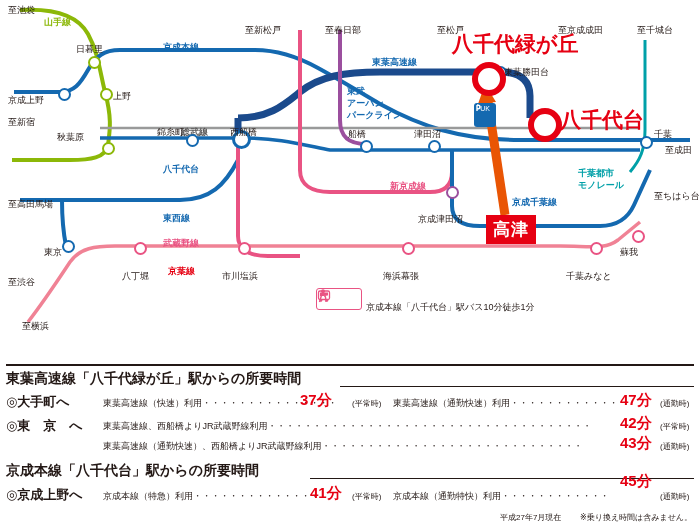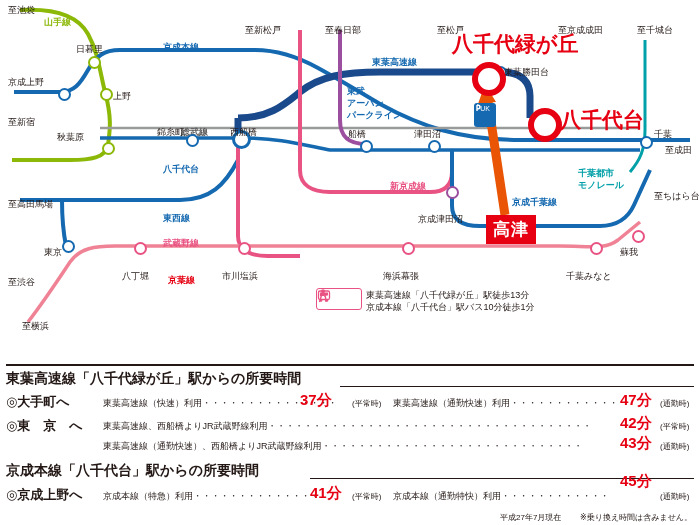--- a/index.html
+++ b/index.html
@@ -81,21 +81,21 @@
   <div class="lbl line c-blue" style="left:163px;top:41px;">京成本線</div>
   <div class="lbl line c-blue" style="left:372px;top:56px;">東葉高速線</div>
   <div class="lbl line c-blue" style="left:347px;top:85px;">東武</div>
   <div class="lbl line c-blue" style="left:347px;top:97px;">アーバン</div>
   <div class="lbl line c-blue" style="left:347px;top:109px;">パークライン</div>
   <div class="lbl line c-gray" style="left:181px;top:126px;">総武線</div>
   <div class="lbl line c-blue" style="left:163px;top:163px;">八千代台</div>
   <div class="lbl line c-pink" style="left:390px;top:180px;">新京成線</div>
   <div class="lbl line c-blue" style="left:163px;top:212px;">東西線</div>
   <div class="lbl line c-pink" style="left:163px;top:237px;">武蔵野線</div>
-  <div class="lbl line c-red" style="left:168px;top:274px;text-align:center;">京葉線</div>
+  <div class="lbl line c-red" style="left:168px;top:265px;text-align:center;">京葉線</div>
   <div class="lbl line c-blue" style="left:512px;top:196px;">京成千葉線</div>
   <div class="lbl line c-teal" style="left:578px;top:167px;">千葉都市</div>
   <div class="lbl line c-teal" style="left:578px;top:179px;">モノレール</div>
 
   <div class="lbl" style="left:8px;top:4px;">至池袋</div>
   <div class="lbl" style="left:245px;top:24px;">至新松戸</div>
   <div class="lbl" style="left:325px;top:24px;">至春日部</div>
   <div class="lbl" style="left:437px;top:24px;">至松戸</div>
   <div class="lbl" style="left:558px;top:24px;">至京成成田</div>
   <div class="lbl" style="left:637px;top:24px;">至千城台</div>
@@ -117,21 +117,21 @@
   <div class="stn small" style="left:494px;top:66px;"></div>
   <div class="stn small pu" style="left:446px;top:186px;"></div>
   <div class="stn small" style="left:62px;top:240px;"></div>
   <div class="stn small p" style="left:134px;top:242px;"></div>
   <div class="stn small p" style="left:238px;top:242px;"></div>
   <div class="stn small p" style="left:402px;top:242px;"></div>
   <div class="stn small p" style="left:632px;top:230px;"></div>
   <div class="stn small p" style="left:590px;top:242px;"></div>
 
   <div class="lbl" style="left:76px;top:43px;">日暮里</div>
-  <div class="lbl" style="left:8px;top:76px;">京成上野</div>
+  <div class="lbl" style="left:8px;top:94px;">京成上野</div>
   <div class="lbl" style="left:113px;top:90px;">上野</div>
   <div class="lbl" style="left:57px;top:131px;">秋葉原</div>
   <div class="lbl" style="left:157px;top:126px;">錦糸町</div>
   <div class="lbl" style="left:230px;top:126px;">西船橋</div>
   <div class="lbl" style="left:348px;top:128px;">船橋</div>
   <div class="lbl" style="left:414px;top:128px;">津田沼</div>
   <div class="lbl" style="left:654px;top:128px;">千葉</div>
   <div class="lbl" style="left:504px;top:66px;">東葉勝田台</div>
   <div class="lbl" style="left:418px;top:213px;">京成津田沼</div>
   <div class="lbl" style="left:8px;top:198px;">至高田馬場</div>
@@ -161,21 +161,20 @@
       <circle cx="6" cy="2.3" r="2" fill="#e95383"></circle>
       <path d="M6 4.5 L4 8 L2.5 13 M6 4.5 L8.5 8 L9 13 M3 6.5 L9.5 6" stroke="#e95383" stroke-width="1.4" fill="none"></path>
     </svg>
     <svg width="14" height="14" viewBox="0 0 14 14">
       <rect x="1.5" y="2" width="11" height="8.5" rx="1.5" stroke="#e95383" stroke-width="1.3" fill="none"></rect>
       <rect x="3" y="3.5" width="8" height="3" fill="#e95383"></rect>
       <circle cx="4" cy="11.5" r="1.3" fill="#e95383"></circle>
       <circle cx="10" cy="11.5" r="1.3" fill="#e95383"></circle>
     </svg>
   </div>
-  <div class="walk-note" style="left:366px;top:289px;">東葉高速線「八千代緑が丘」駅徒歩13分</div>
   <div class="walk-note" style="left:366px;top:301px;">京成本線「八千代台」駅バス10分徒歩1分</div>
 </div>
 
 <div class="hr-thick" style="top:364px;"></div>
 
 <div id="info">
 
   <div class="sec-title" style="left:6px;top:10px;">東葉高速線「八千代緑が丘」駅からの所要時間</div>
   <div class="sec-rule" style="left:340px;top:26px;width:354px;"></div>
 

